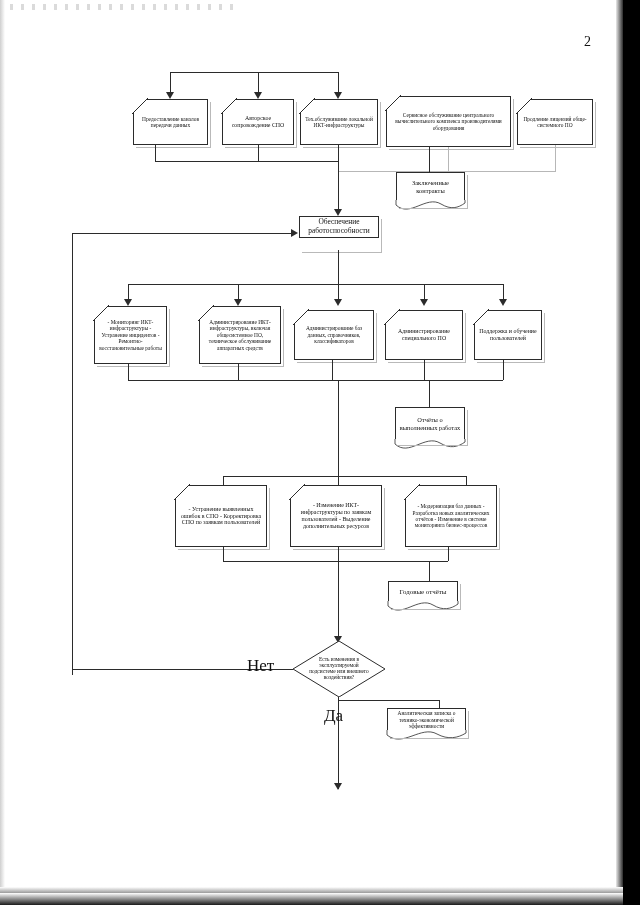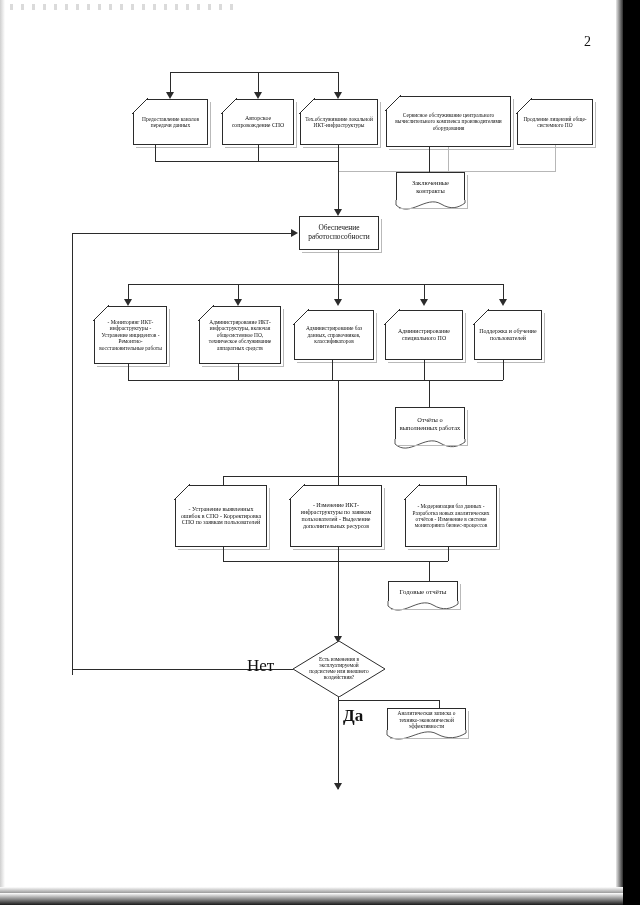--- a/index.html
+++ b/index.html
@@ -176,21 +176,21 @@
   <div class="ln lv" style="left:429px;top:147px;height:25px;"></div>
   <div class="doc" style="left:396px;top:172px;width:69px;height:42px;">
     <div class="body"></div>
     <svg viewBox="0 0 69 14" preserveAspectRatio="none">
       <path d="M0 0 L0 5 C 14 18, 30 -5, 45 4 C 55 10, 62 8, 69 3 L69 0" fill="#fff" stroke="#2b2b2b" stroke-width="0.8"></path>
     </svg>
     <div class="txt t7">Заключенные контракты</div>
   </div>
   <div class="shadow-rb" style="left:396px;top:172px;width:69px;height:34px;"></div>
 
-  <div class="node" style="left:299px;top:216px;width:80px;height:34px;">
+  <div class="node" style="left:299px;top:216px;width:80px;height:22px;">
     <span class="t8">Обеспечение работоспособности</span>
   </div>
   <div class="shadow-rb" style="left:299px;top:216px;width:80px;height:34px;"></div>
 
   <div class="arw arw-r" style="left:291px;top:229px;"></div>
   <div class="ln lh" style="left:72px;top:233px;width:220px;"></div>
   <div class="ln lv" style="left:72px;top:233px;height:442px;"></div>
 
   <div class="ln lv" style="left:338px;top:250px;height:34px;"></div>
   <div class="ln lh" style="left:128px;top:284px;width:375px;"></div>
@@ -327,21 +327,21 @@
       <polygon points="46,0 92,28 46,56 0,28" fill="#fff" stroke="#2b2b2b" stroke-width="1"></polygon>
     </svg>
     <div class="txt t6">Есть изменения в эксплуатируемой подсистеме или внешнего воздействия?</div>
   </div>
 
   <div class="ln lh" style="left:72px;top:669px;width:221px;"></div>
   <div class="edge-label" style="left:247px;top:656px;">Нет</div>
 
   <div class="ln lv" style="left:338px;top:697px;height:92px;"></div>
   <div class="arw arw-d" style="left:334px;top:783px;"></div>
-  <div class="edge-label" style="left:343px;top:706px;font-weight:bold;">Да</div>
+  <div class="edge-label" style="left:324px;top:706px;">Да</div>
 
   <div class="ln lh" style="left:338px;top:700px;width:101px;"></div>
   <div class="ln lv" style="left:439px;top:700px;height:8px;"></div>
   <div class="doc" style="left:387px;top:708px;width:79px;height:36px;">
     <div class="body"></div>
     <svg viewBox="0 0 79 14" preserveAspectRatio="none">
       <path d="M0 0 L0 5 C 16 18, 34 -5, 50 4 C 61 10, 71 8, 79 3 L79 0" fill="#fff" stroke="#2b2b2b" stroke-width="0.8"></path>
     </svg>
     <div class="txt t6">Аналитическая записка о технико-экономической эффективности</div>
   </div>

